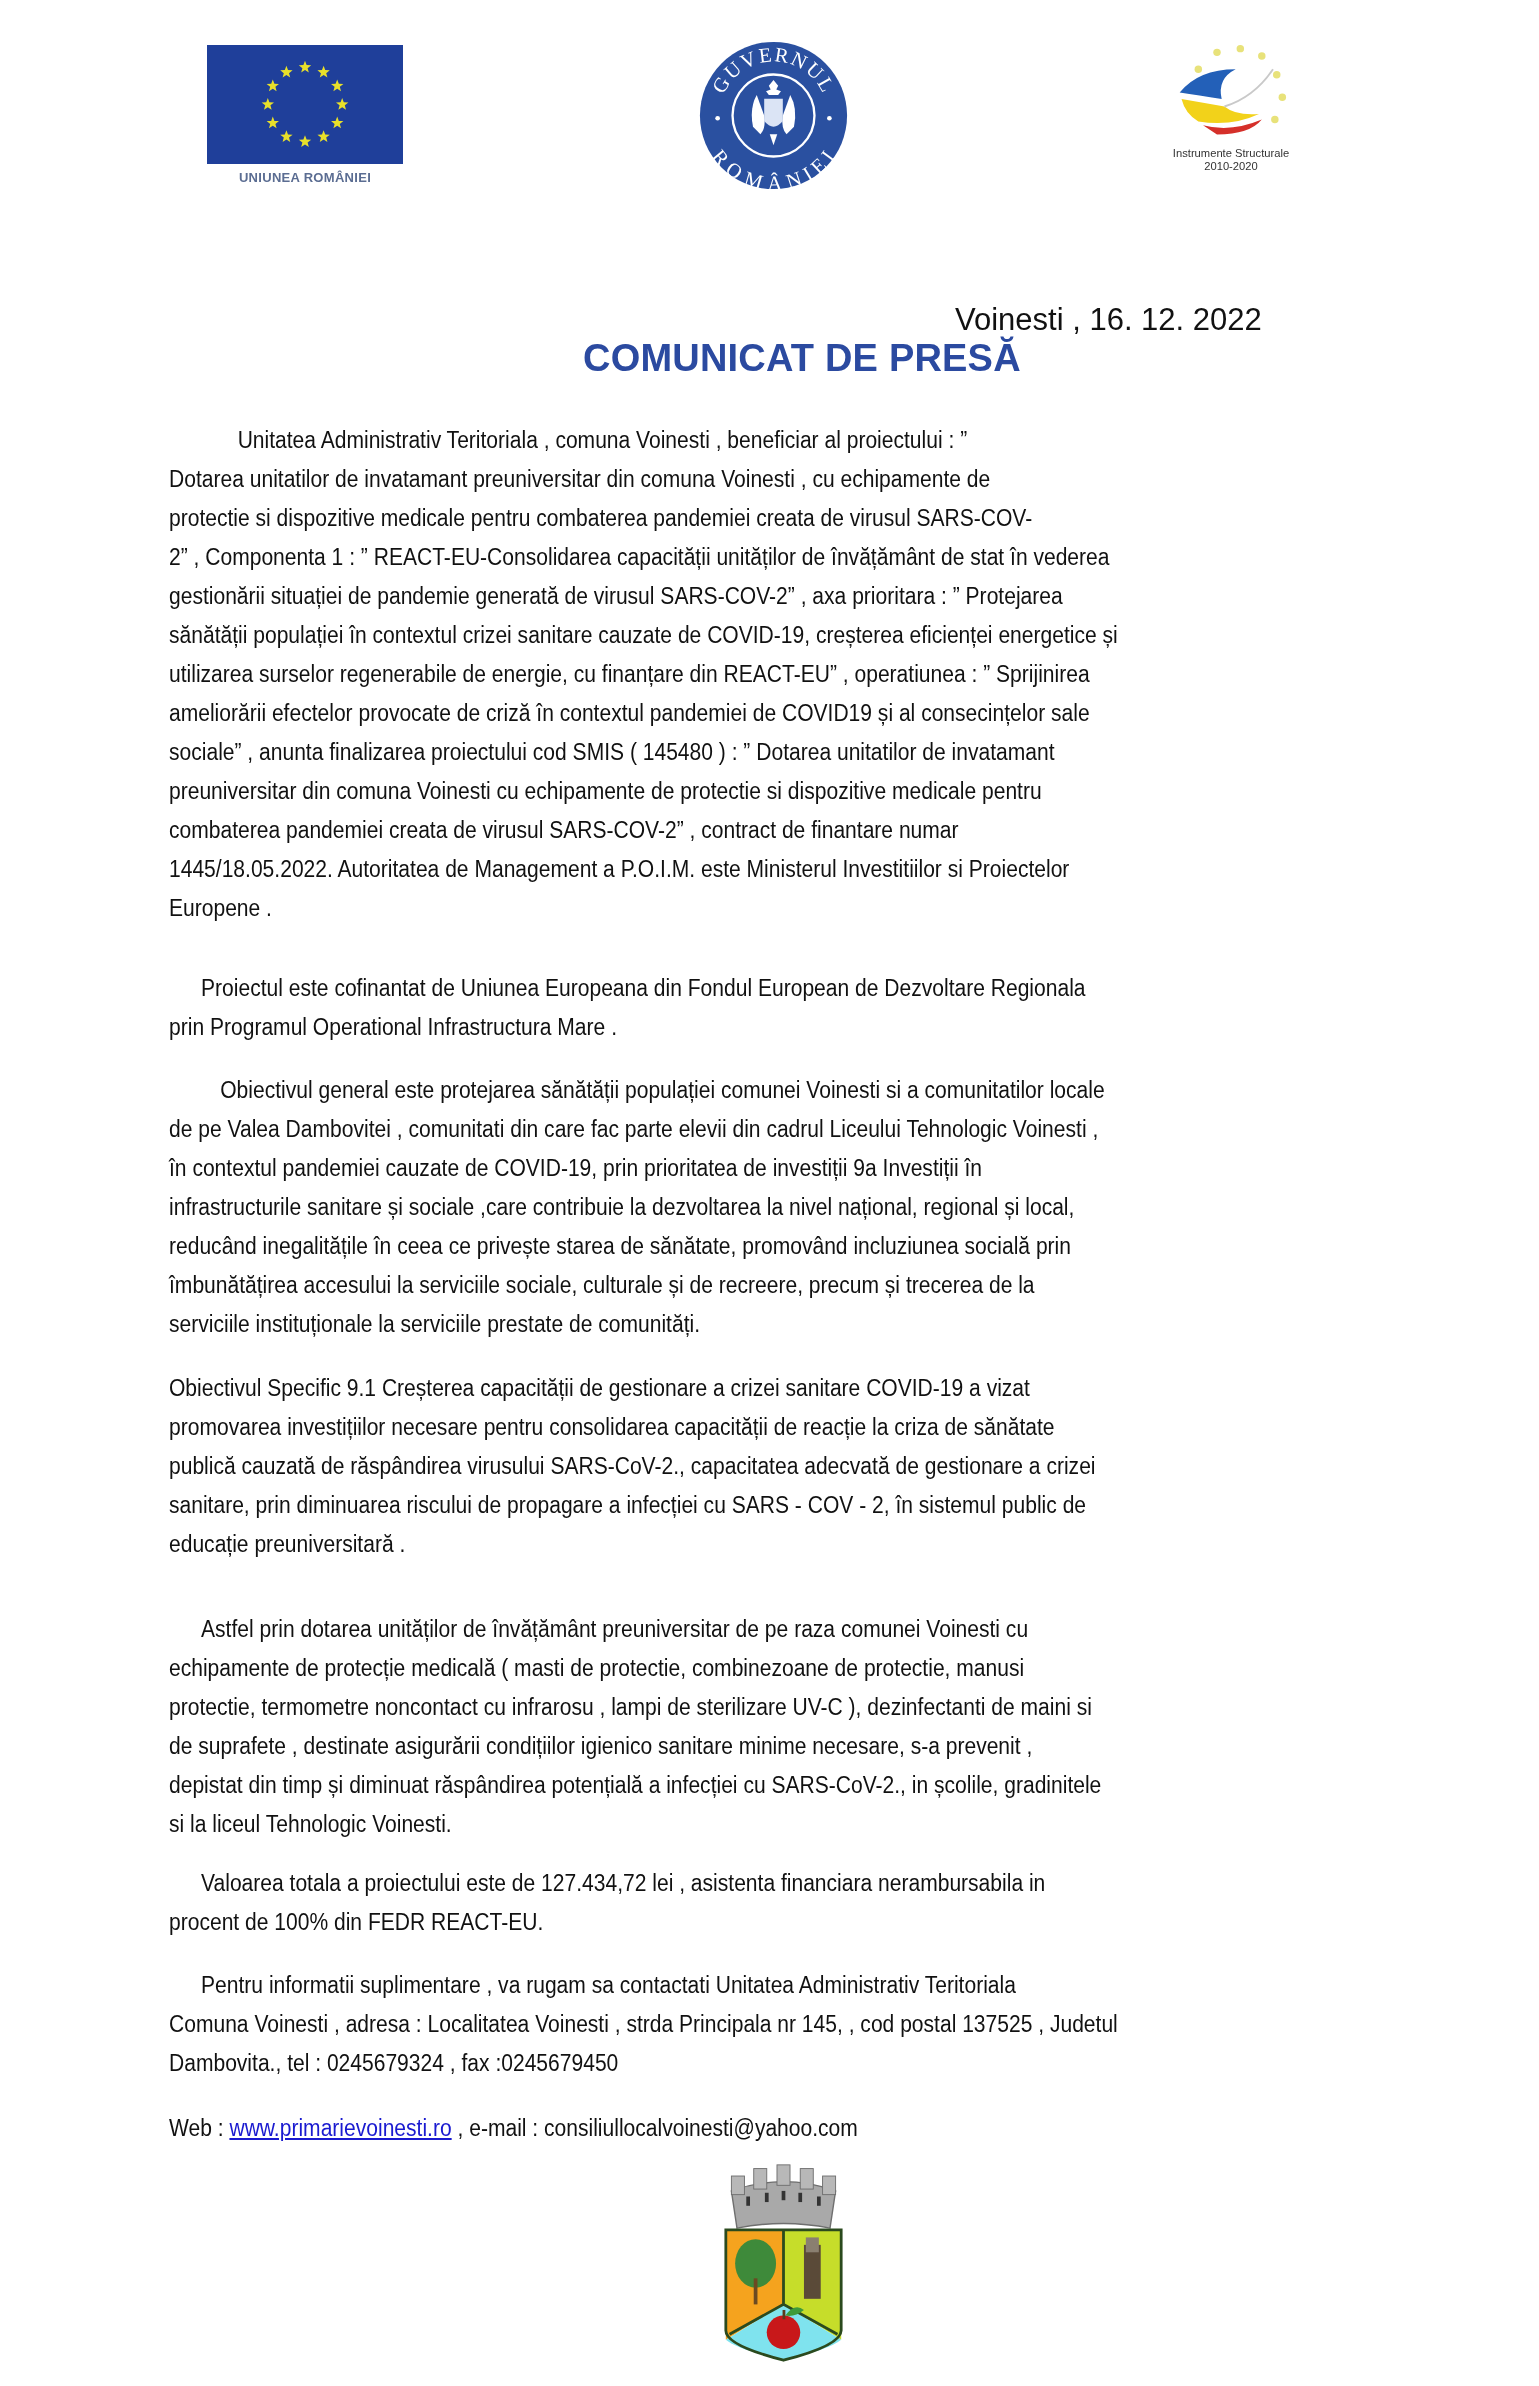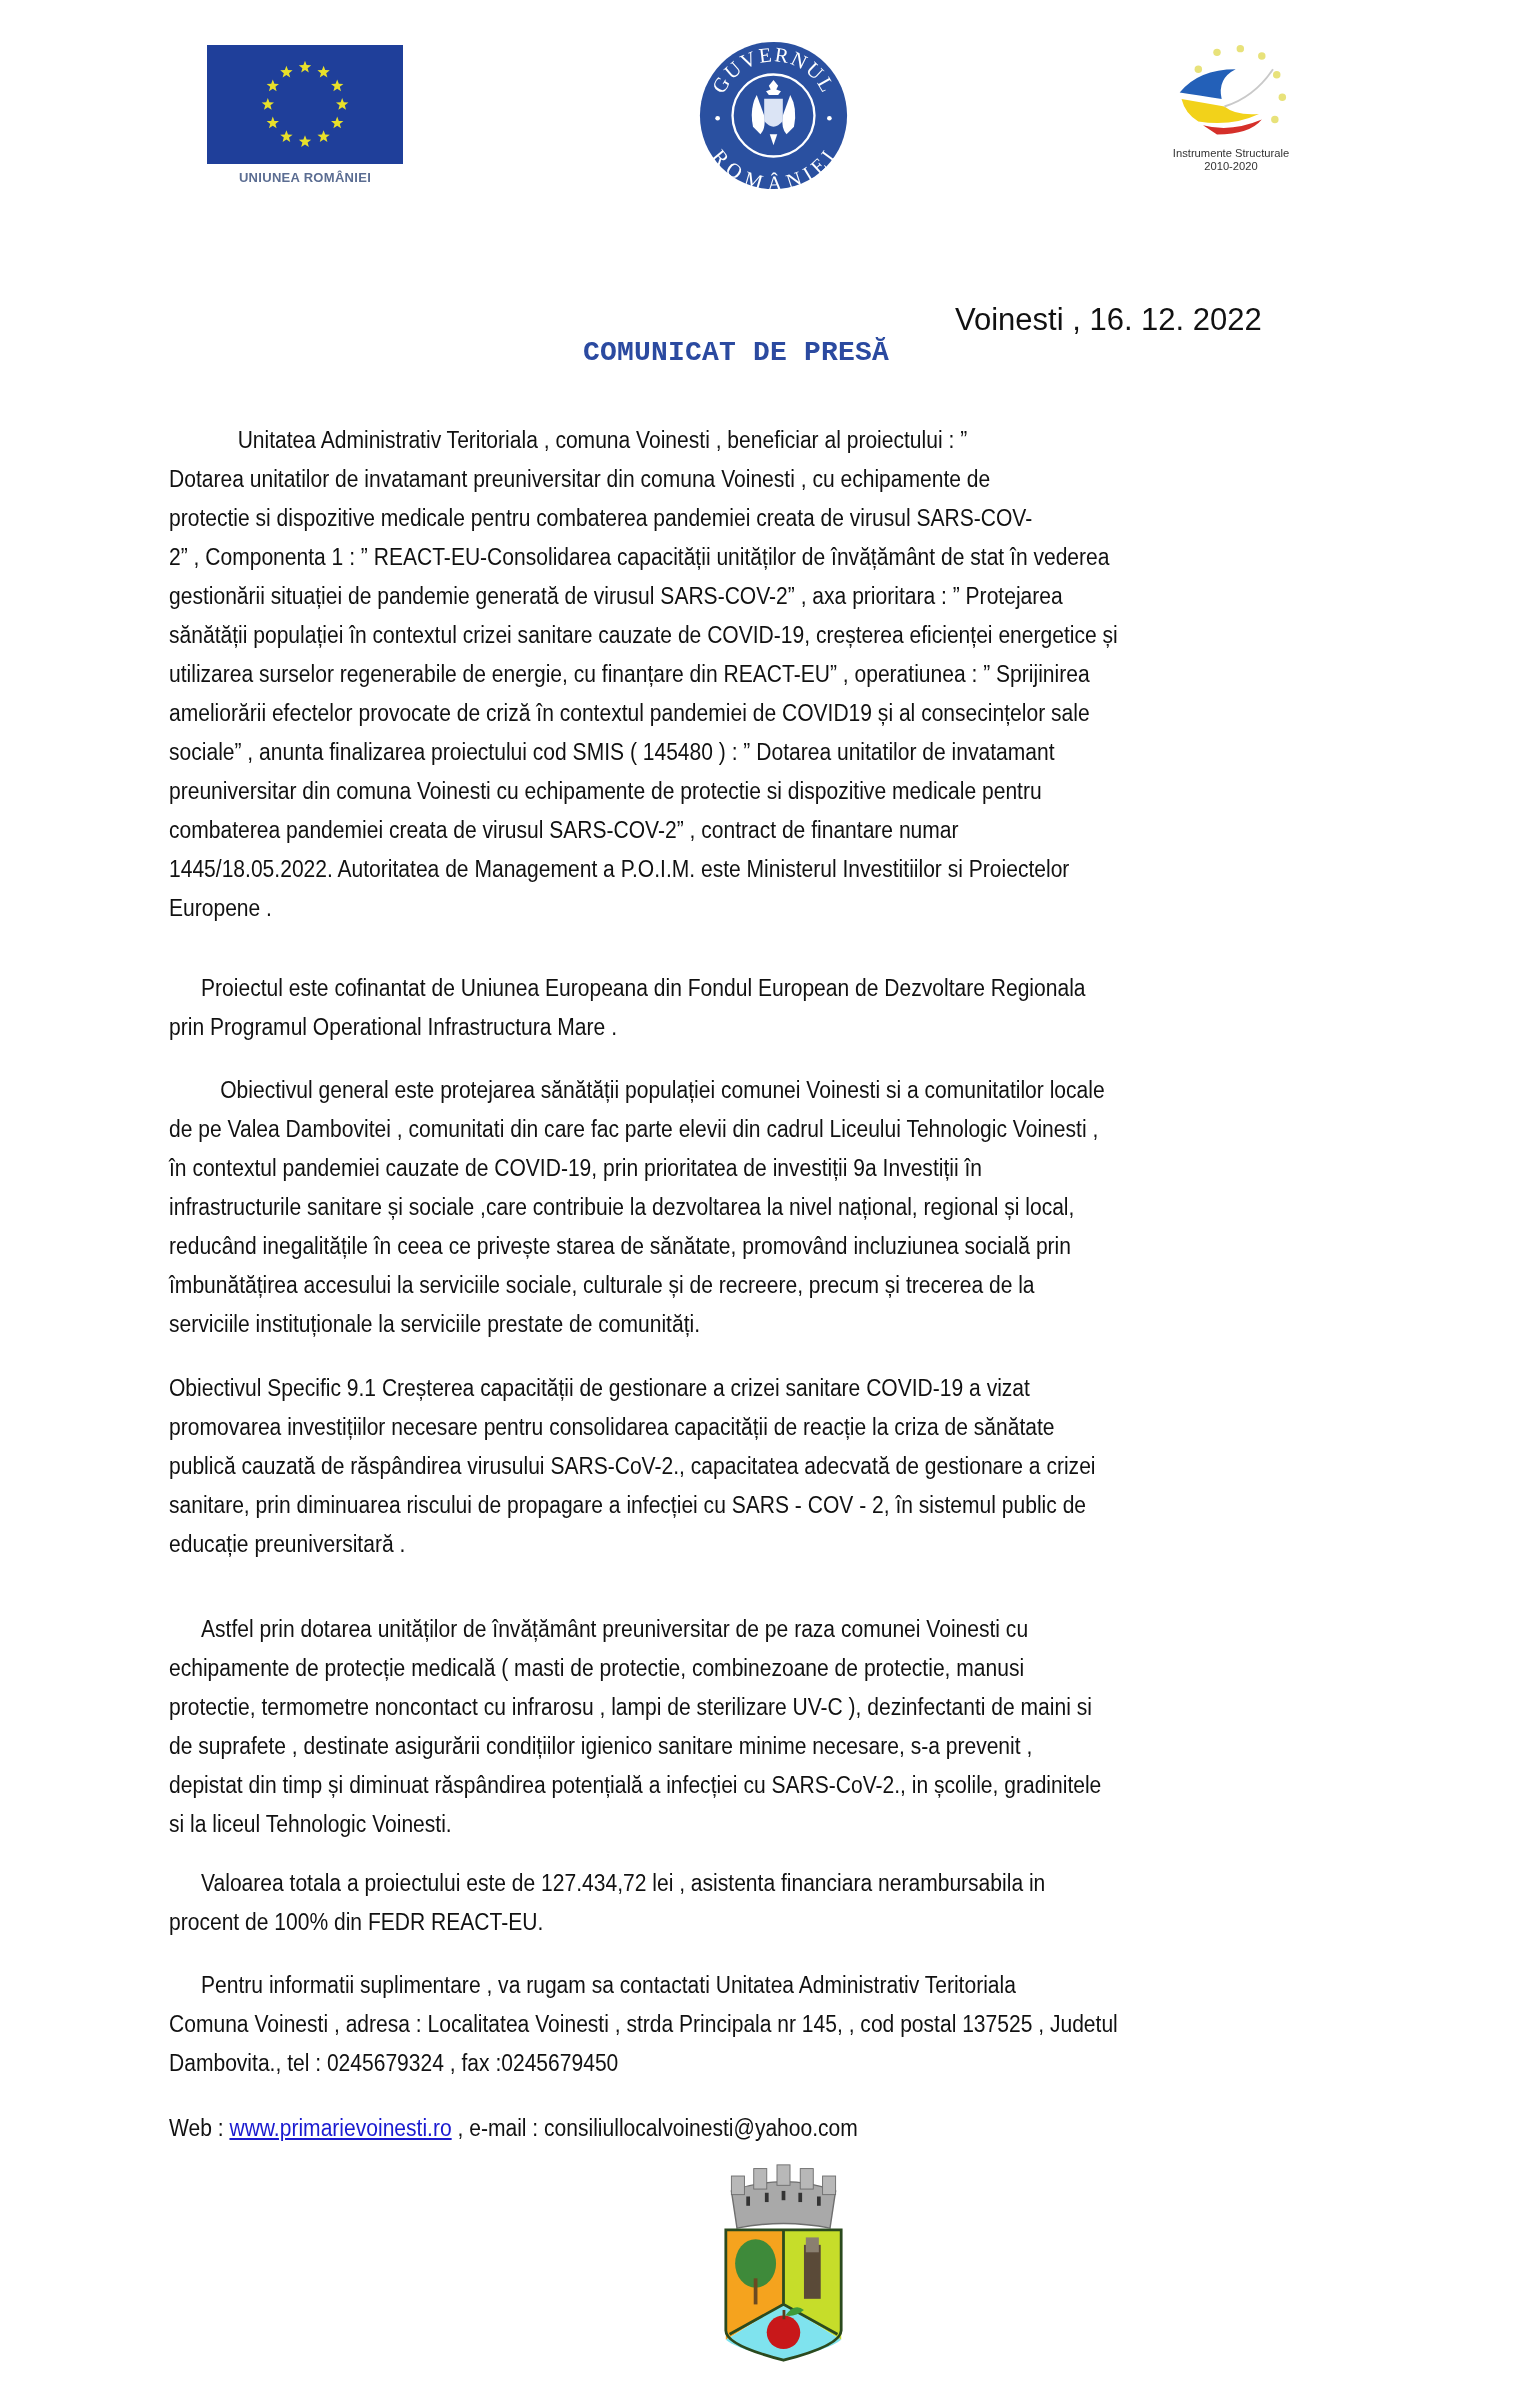--- a/index.html
+++ b/index.html
@@ -9,22 +9,22 @@
   
   .eu-flag{left:207px;top:45px;width:196px;height:119px;background:#1f3f9a;}
   .eu-label{left:207px;top:170px;width:196px;text-align:center;font-size:13px;
             letter-spacing:0.3px;color:#5b6d92;font-weight:bold;white-space:nowrap;}
   .gov-seal{left:699px;top:41px;width:149px;height:149px;}
   .is-logo{left:1161px;top:41px;width:140px;height:103px;}
   .is-label{left:1119px;top:147px;width:224px;text-align:center;font-size:11.2px;
             font-weight:normal;color:#333;line-height:13px;}
   
   .date{left:955px;top:278px;font-size:31px;white-space:nowrap;margin-top:24px;}
-  .title{left:583px;top:337px;font-size:28px;font-weight:bold;color:#2b4aa0;
-         white-space:nowrap;letter-spacing:0.2px;font-family:Liberation Mono, monospace;}
+  .title{left:583px;top:337px;font-size:38px;font-weight:bold;color:#2b4aa0;
+         white-space:nowrap;letter-spacing:0.2px;}
   
   .para{position:absolute;left:169px;width:1203px;}
   .line{height:39px;line-height:39px;font-size:23px;white-space:nowrap;
         transform:scaleX(0.915);transform-origin:left center;}
   a.link{color:#1a1ad0;text-decoration:underline;}
   .coat{left:718px;top:2163px;width:131px;height:200px;}
 </style>
 </head>
 <body>
 

